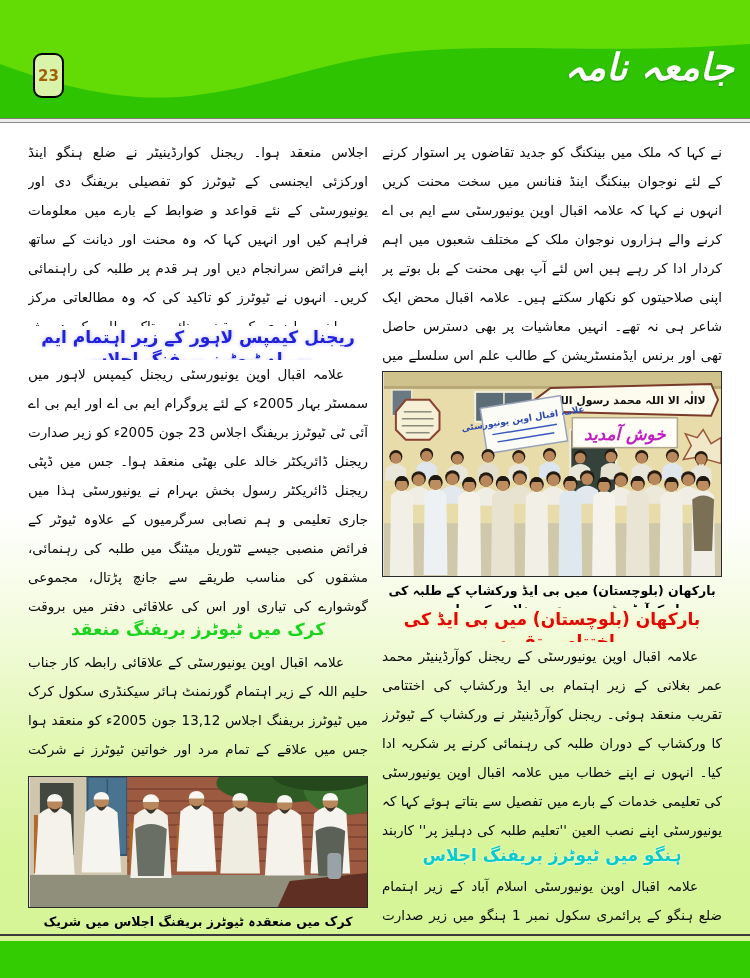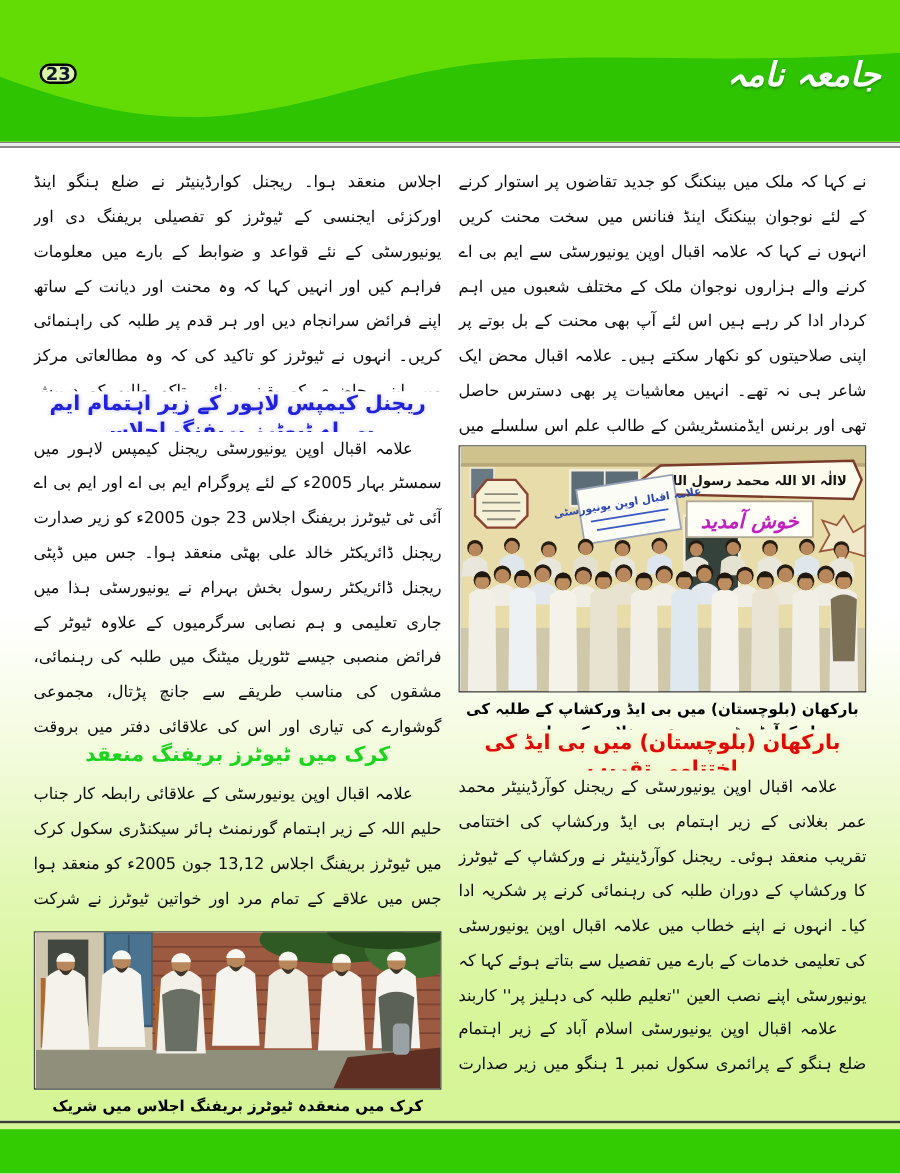--- a/index.html
+++ b/index.html
@@ -3,26 +3,26 @@
 <meta charset="utf-8">
 <style>
   * { margin:0; padding:0; box-sizing:border-box; }
   html,body { width:750px; }
   body { font-family:"DejaVu Sans", sans-serif; background:#fff; }
   .page { width:750px; height:978px; position:relative; overflow:hidden; background:#fff; }
 
   
   .hdr { position:relative; height:118px; background:#63dc05; overflow:hidden; }
   .hdr svg { position:absolute; left:0; top:0; }
-  .page-badge { position:absolute; left:33px; top:53px; width:31px; height:17px;
+  .page-badge { position:absolute; left:33px; top:53px; width:31px; height:45px;
     border:2.5px solid #000; border-radius:9px; background:#d9f3a8;
     display:flex; align-items:center; justify-content:center;
-    font-weight:bold; font-size:15px; color:#0f172a; z-index:3; }
+    font-weight:bold; font-size:15px; color:#a16207; z-index:3; }
   .masthead-title { position:absolute; right:16px; top:46px; color:#fff;
-    font-size:28px; font-weight:bold; font-style:italic; direction:rtl; z-index:3;
+    font-size:37px; font-weight:bold; font-style:italic; direction:rtl; z-index:3;
     text-shadow:0 1px 2px rgba(0,60,0,.35); }
   .hdr-rule { height:6px; background:linear-gradient(180deg,#7c7c7c 0 1px,#ececec 1px 4px,#8c8c8c 4px 5px,#ffffff 5px 6px); }
 
   
   .content { height:810px; padding:14px 28px 0; direction:rtl;
     display:flex; justify-content:space-between;
     background:linear-gradient(180deg,#ffffff 0%,#ffffff 48%,#f3fbdd 62%,#e2f8b4 76%,#d7f599 90%,#d6f597 100%); }
   .col { width:340px; overflow:hidden; }
   .para { font-size:13.5px; line-height:29px; text-align:justify; color:#0b0b0b;
     overflow:hidden; direction:rtl; }
@@ -164,20 +164,21 @@
               <path d="M311,128 L313,180 L331,180 L333,128 Q322,120 311,128 Z" fill="#7b6f55"></path>
             </g>
           </svg>
         </div>
         <figcaption class="caption">بارکھان (بلوچستان) میں بی ایڈ ورکشاپ کے طلبہ کی ریجنل کوآرڈینیٹر محمد عمر بغلانی کے ساتھ تصویر</figcaption>
       </figure>
 
       <h2 class="heading h-red">بارکھان (بلوچستان) میں بی ایڈ کی اختتامی تقریب</h2>
       <p class="para indent rc-p2">علامہ اقبال اوپن یونیورسٹی کے ریجنل کوآرڈینیٹر محمد عمر بغلانی کے زیر اہتمام بی ایڈ ورکشاپ کی اختتامی تقریب منعقد ہوئی۔ ریجنل کوآرڈینیٹر نے ورکشاپ کے ٹیوٹرز کا ورکشاپ کے دوران طلبہ کی رہنمائی کرنے پر شکریہ ادا کیا۔ انہوں نے اپنے خطاب میں علامہ اقبال اوپن یونیورسٹی کی تعلیمی خدمات کے بارے میں تفصیل سے بتاتے ہوئے کہا کہ یونیورسٹی اپنے نصب العین ''تعلیم طلبہ کی دہلیز پر'' کاربند ہے اور وطن عزیز کے دور دراز علاقوں میں تعلیمی سہولتیں پہنچانے کے لیے اپنا بھرپور کردار ادا کر رہی ہے۔</p>
 
+      <h2 class="heading h-cyan">ہنگو میں ٹیوٹرز بریفنگ اجلاس</h2>
       <p class="para indent rc-p3">علامہ اقبال اوپن یونیورسٹی اسلام آباد کے زیر اہتمام ضلع ہنگو کے پرائمری سکول نمبر 1 ہنگو میں زیر صدارت ریجنل کوارڈینیٹر ہمت اللہ خان بنگش ایک بریفنگ</p>
     </section>
 
     <section class="col">
       <p class="para lc-p1">اجلاس منعقد ہوا۔ ریجنل کوارڈینیٹر نے ضلع ہنگو اینڈ اورکزئی ایجنسی کے ٹیوٹرز کو تفصیلی بریفنگ دی اور یونیورسٹی کے نئے قواعد و ضوابط کے بارے میں معلومات فراہم کیں اور انہیں کہا کہ وہ محنت اور دیانت کے ساتھ اپنے فرائض سرانجام دیں اور ہر قدم پر طلبہ کی راہنمائی کریں۔ انہوں نے ٹیوٹرز کو تاکید کی کہ وہ مطالعاتی مرکز میں اپنی حاضری کو یقینی بنائیں تاکہ طلبہ کو درپیش مسائل موقع پر ہی حل ہو سکیں۔ اس موقع پر ریجنل کوارڈینیٹر نے ٹیوٹرز میں تحریری گائیڈ لائن اور میٹریل تقسیم کیا۔</p>
 
       <h2 class="heading h-blue">ریجنل کیمپس لاہور کے زیر اہتمام ایم بی اے ٹیوٹرز بریفنگ اجلاس</h2>
       <p class="para indent lc-p2">علامہ اقبال اوپن یونیورسٹی ریجنل کیمپس لاہور میں سمسٹر بہار 2005ء کے لئے پروگرام ایم بی اے اور ایم بی اے آئی ٹی ٹیوٹرز بریفنگ اجلاس 23 جون 2005ء کو زیر صدارت ریجنل ڈائریکٹر خالد علی بھٹی منعقد ہوا۔ جس میں ڈپٹی ریجنل ڈائریکٹر رسول بخش بہرام نے یونیورسٹی ہذا میں جاری تعلیمی و ہم نصابی سرگرمیوں کے علاوہ ٹیوٹر کے فرائض منصبی جیسے ٹٹوریل میٹنگ میں طلبہ کی رہنمائی، مشقوں کی مناسب طریقے سے جانچ پڑتال، مجموعی گوشوارے کی تیاری اور اس کی علاقائی دفتر میں بروقت ترسیل پر تفصیلی بریفنگ دی۔ ریجنل ڈائریکٹر نے اپنے صدارتی کلمات میں ٹیوٹرز پر زور دیا کہ وہ طلبہ کو مناسب راہنمائی فراہم کریں اور مجموعی گوشوارہ غلطیوں سے مبرا تیار کرکے بھجوائیں۔</p>
 
       <h2 class="heading h-green">کرک میں ٹیوٹرز بریفنگ منعقد</h2>

